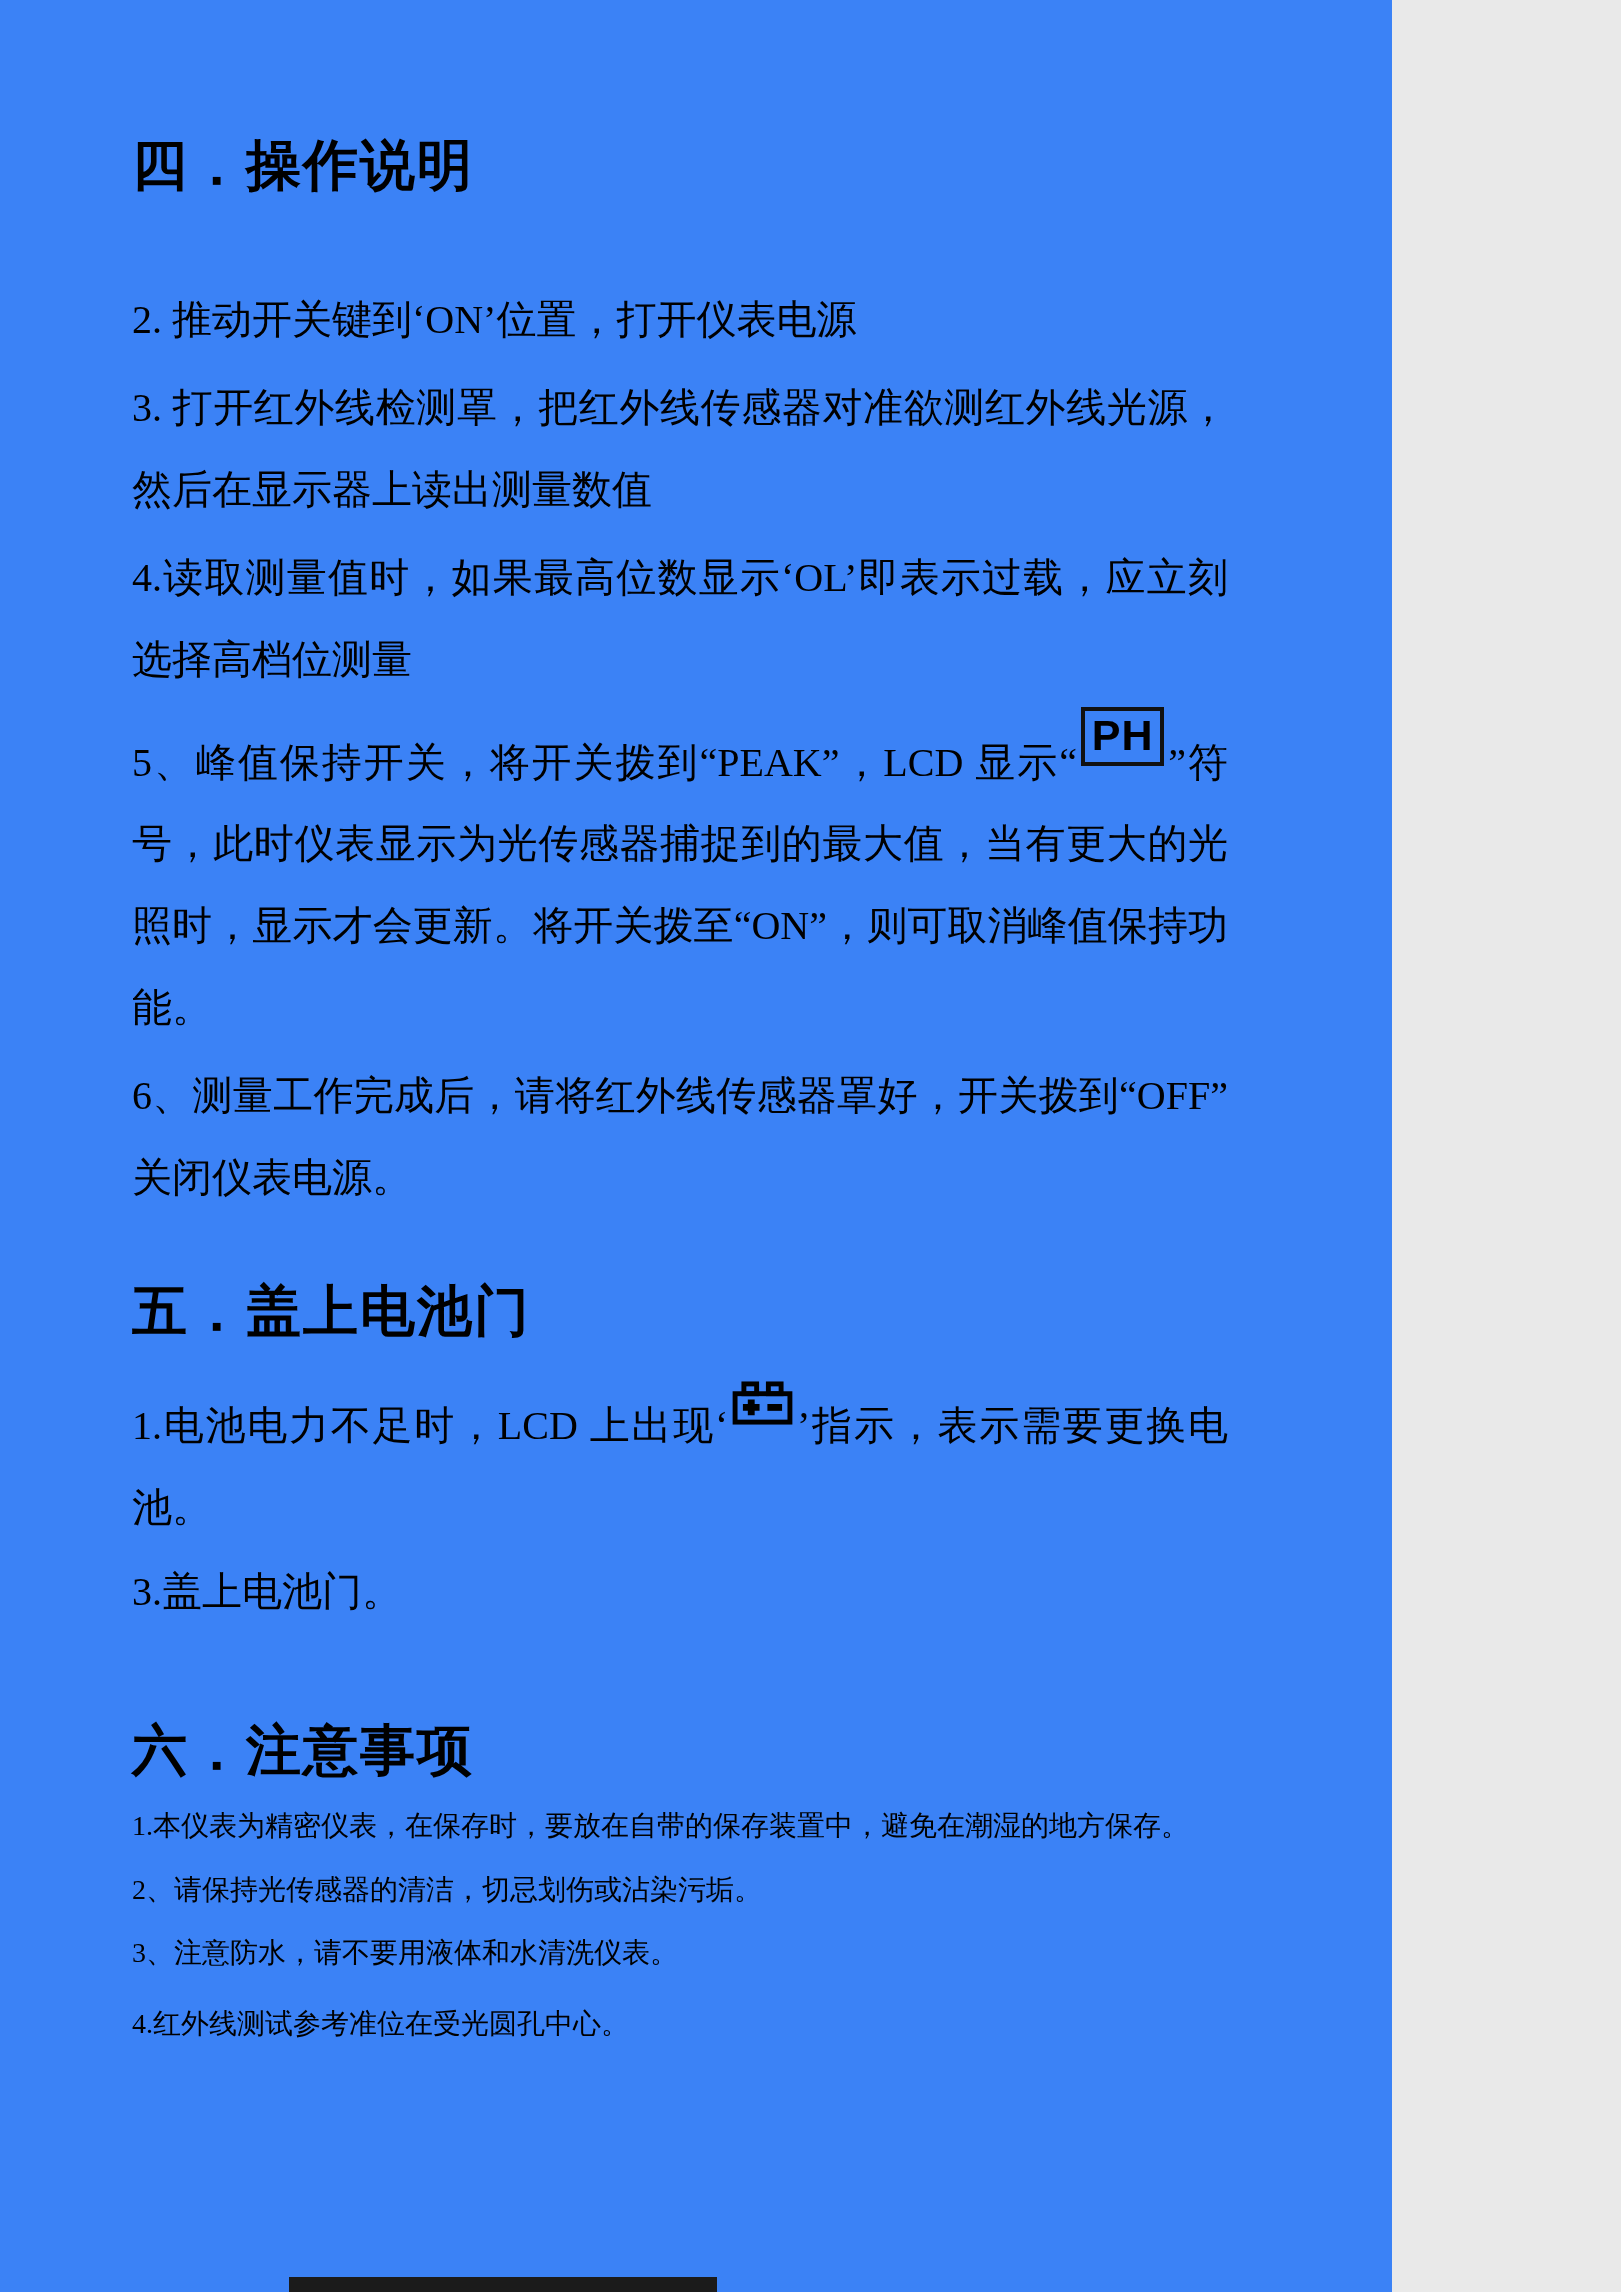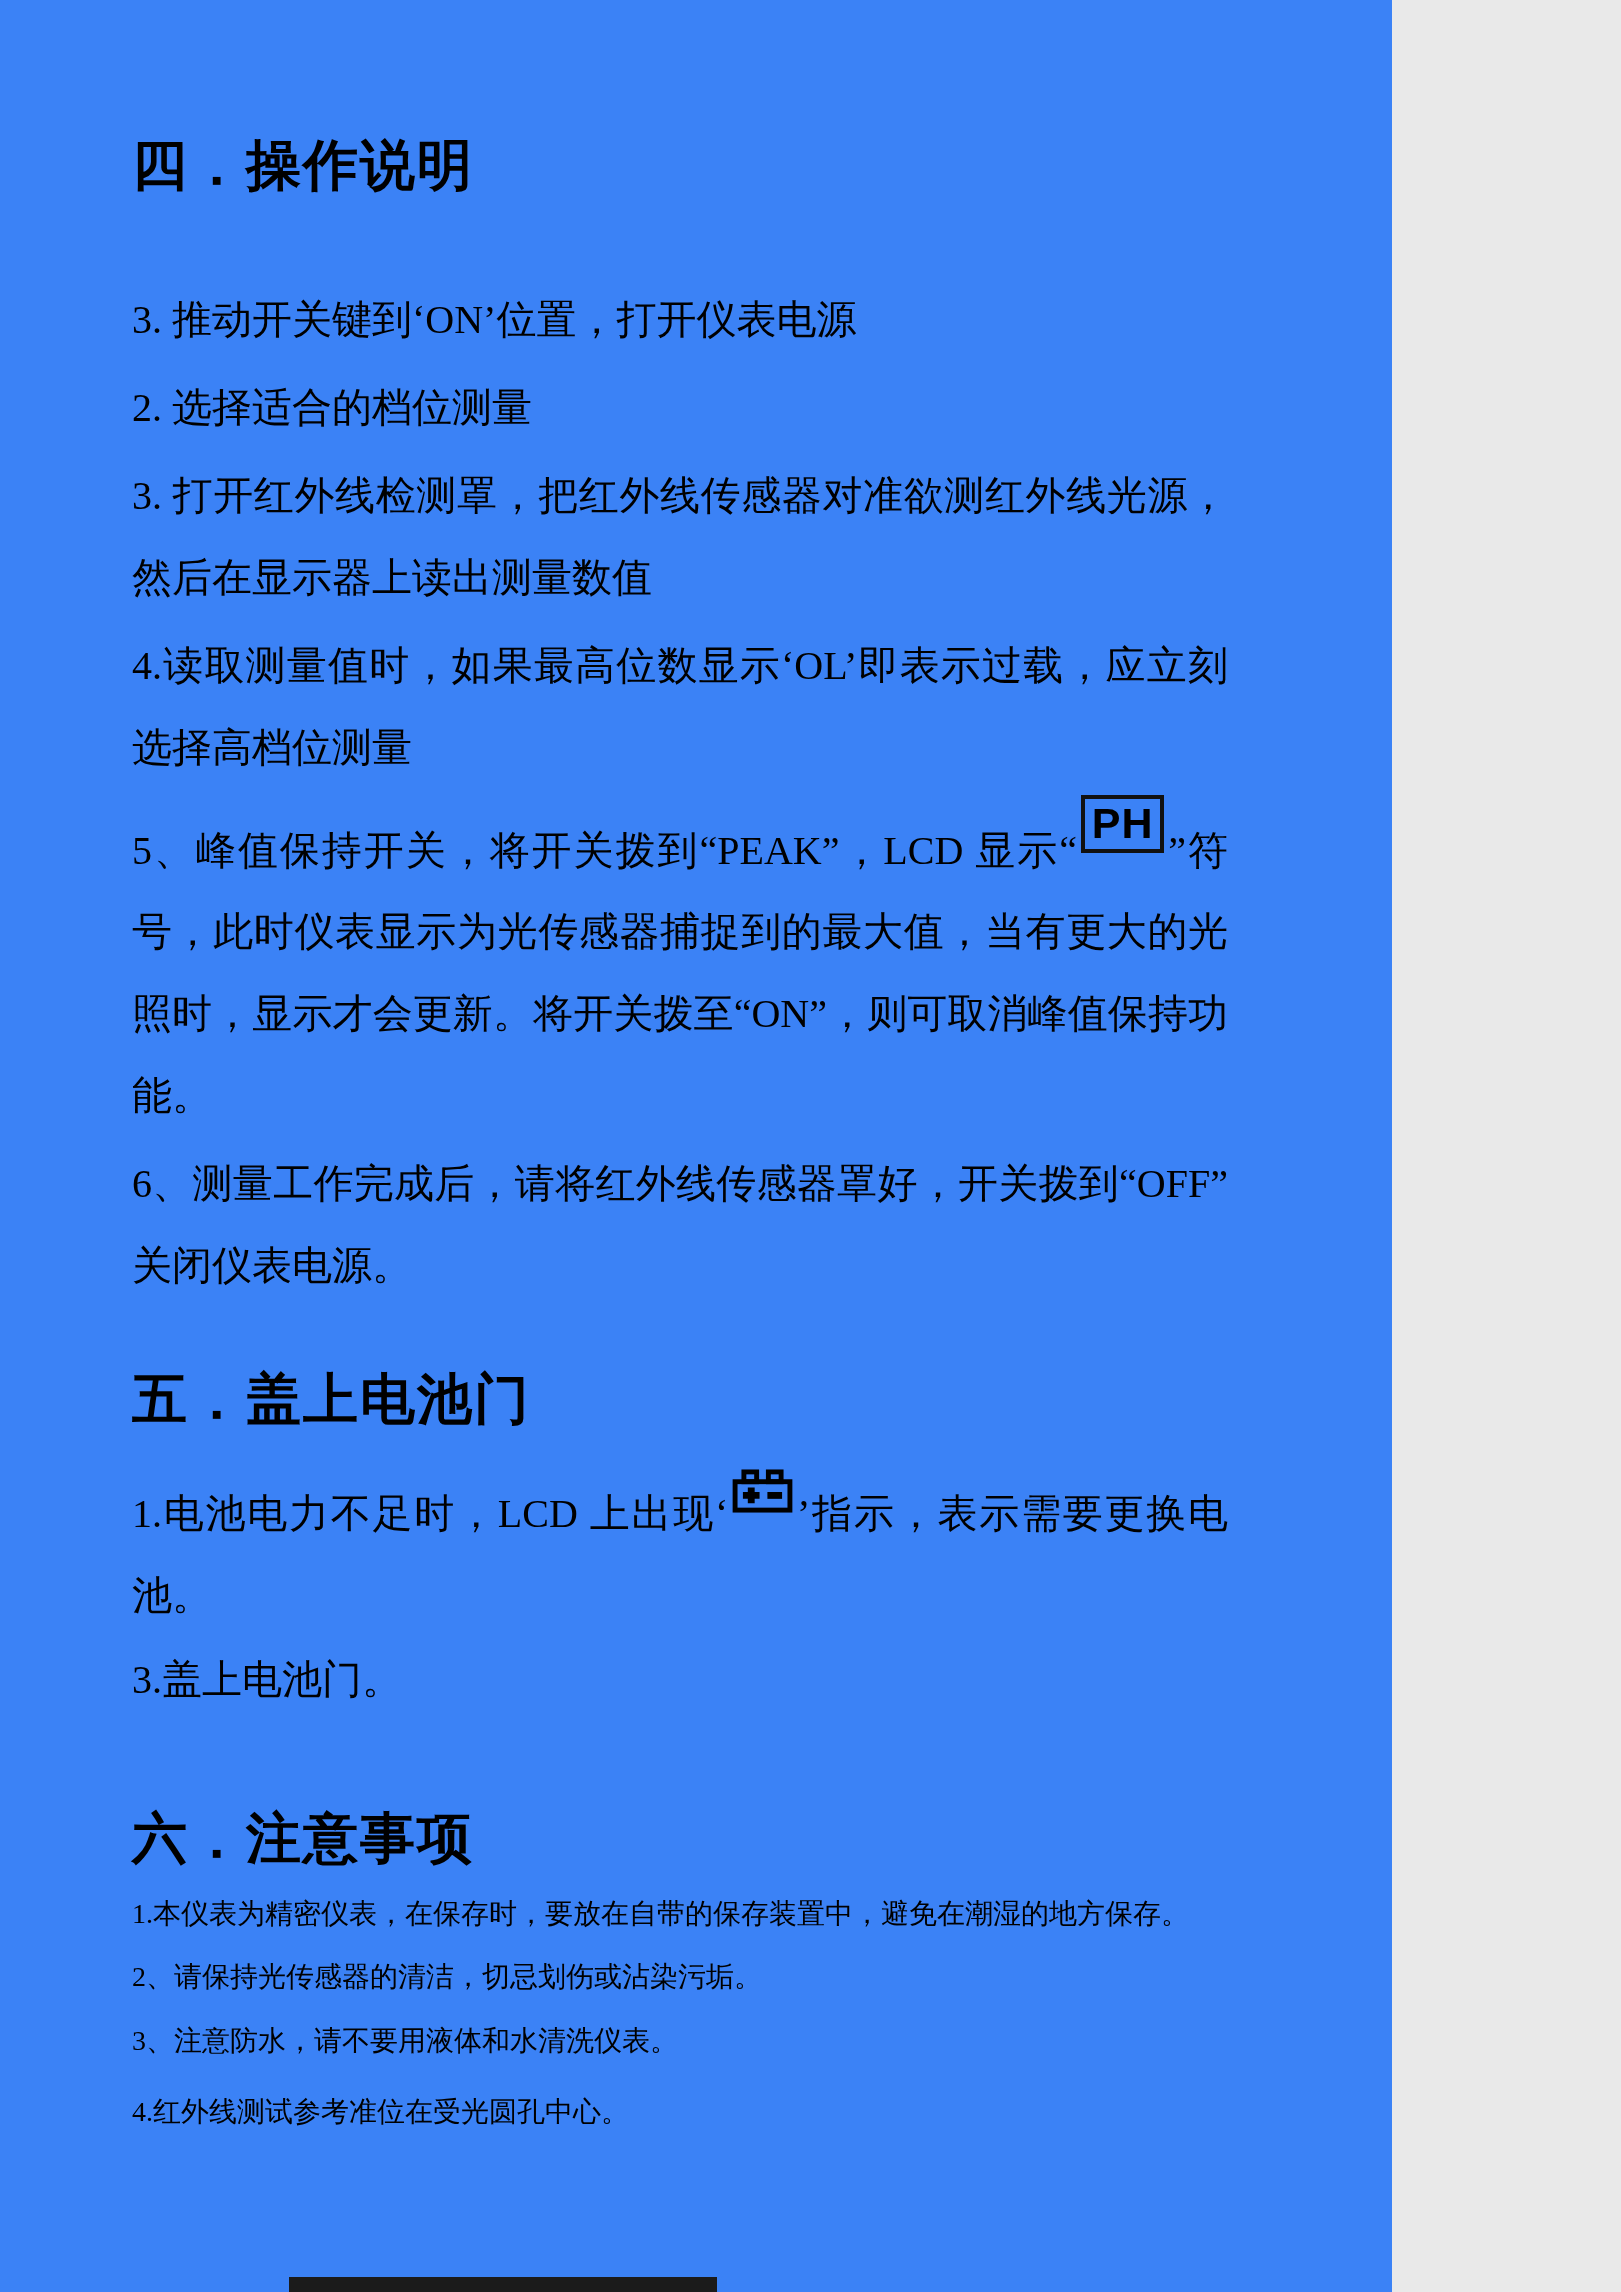--- a/index.html
+++ b/index.html
@@ -78,22 +78,21 @@
     background: #1b1b1b;
   }
 </style>
 </head>
 <body>
 
 <div class="page">
 
   <section class="sec-operation">
     <h1 class="sec-title">四．操作说明</h1>
-    <p class="step">3. 推动开关键到‘ON’位置，打开仪表电源</p>
-    <p class="step">2. 选择适合的档位测量</p>
+    <p class="step">2. 推动开关键到‘ON’位置，打开仪表电源</p>
     <p class="step">3. 打开红外线检测罩，把红外线传感器对准欲测红外线光源，然后在显示器上读出测量数值</p>
     <p class="step">4.读取测量值时，如果最高位数显示‘OL’即表示过载，应立刻选择高档位测量</p>
     <p class="step"><span>5、峰值保持开关，将开关拨到“PEAK”，LCD 显示“</span><span class="ph-box"><span>PH</span></span><span>”符号，此时仪表显示为光传感器捕捉到的最大值，当有更大的光照时，显示才会更新。将开关拨至“ON”，则可取消峰值保持功能。</span></p>
     <p class="step">6、测量工作完成后，请将红外线传感器罩好，开关拨到“OFF”关闭仪表电源。</p>
   </section>
 
   <section class="sec-battery">
     <h1 class="sec-title">五．盖上电池门</h1>
     <p class="step"><span>1.电池电力不足时，LCD 上出现‘</span><span class="batt"><svg width="63" height="47" viewBox="0 0 64 48" aria-hidden="true">
         <rect x="4" y="14" width="56" height="29" fill="none" stroke="#000" stroke-width="5"></rect>

